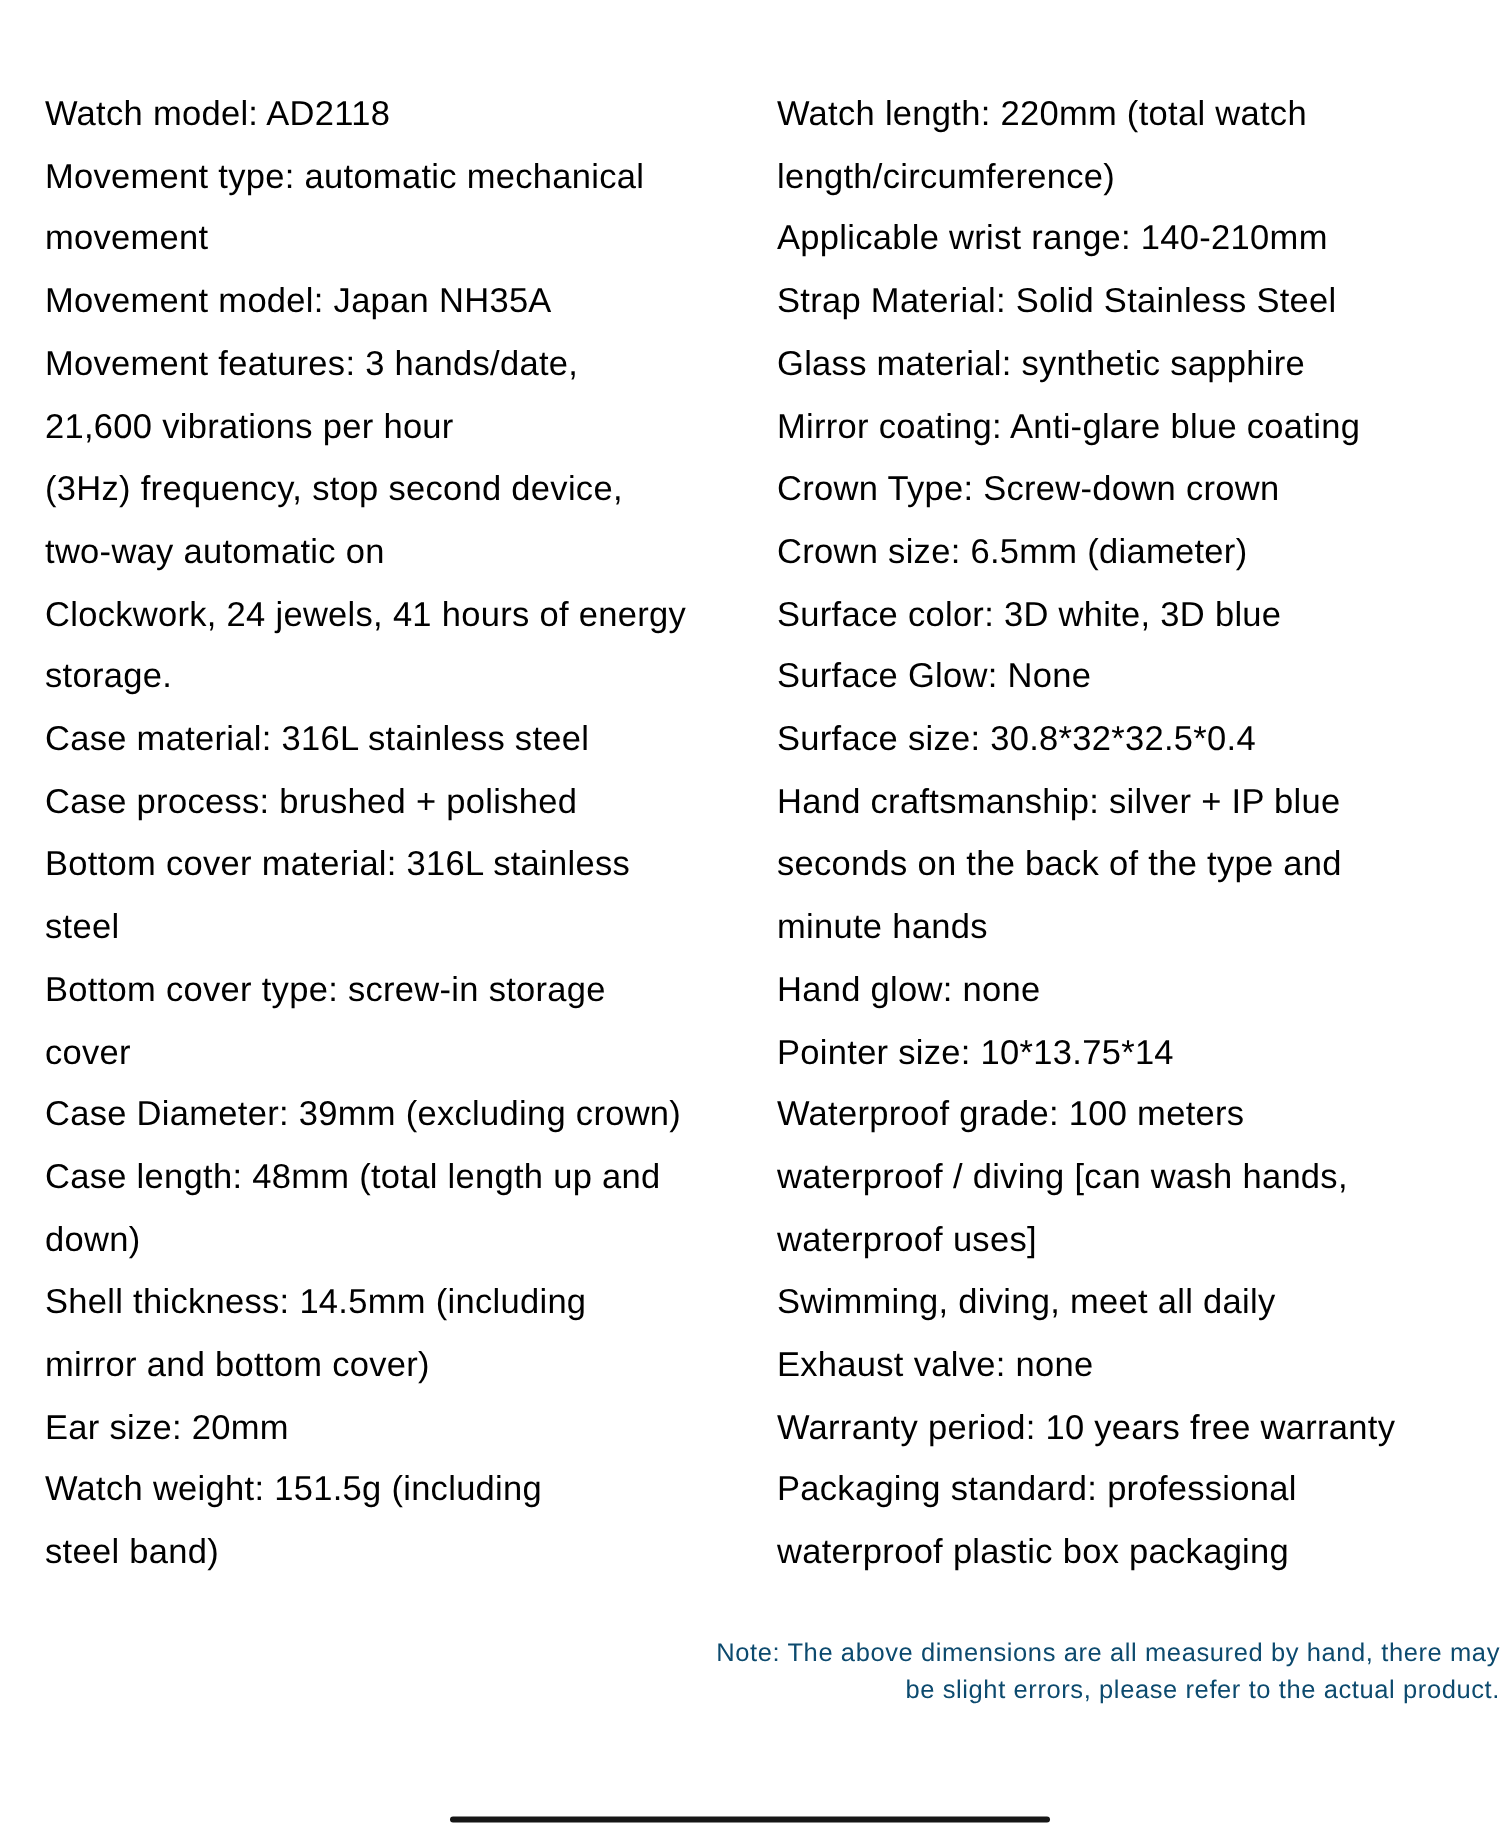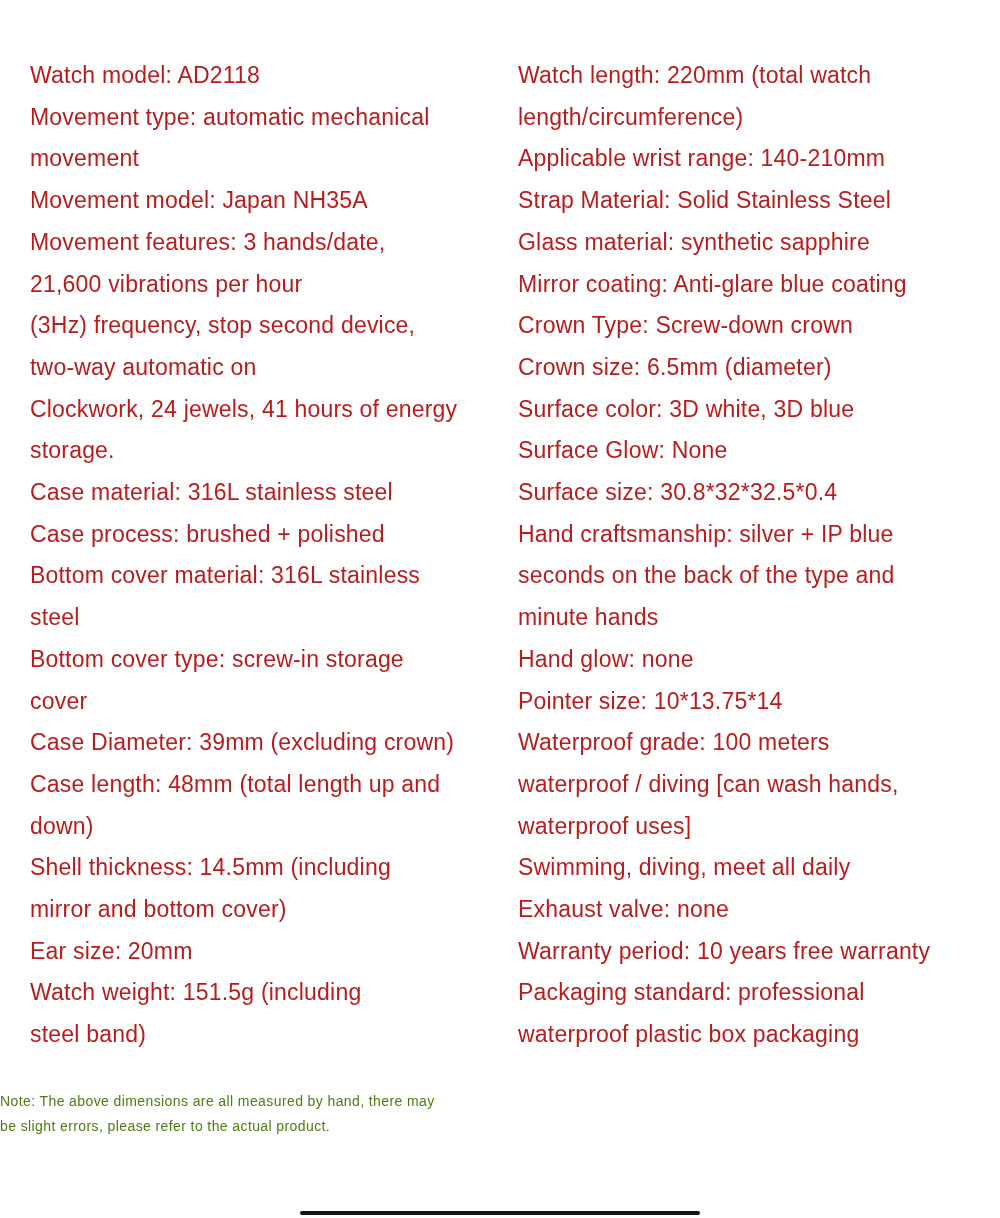--- a/index.html
+++ b/index.html
@@ -17,39 +17,39 @@
   }
   .columns {
     display: flex;
     padding: 55px 30px 0 30px;
     box-sizing: border-box;
   }
   .col {
     font-size: 23px;
     line-height: 41.7px;
     font-weight: 400;
-    color: #b91c1c;
+    color: #000000;
     letter-spacing: 0.2px;
   }
   .col-left {
     flex: 0 0 488px;
     width: 488px;
   }
   .col-right {
     flex: 1;
   }
   .spec-line {
     white-space: nowrap;
   }
   .note {
     margin-top: 33px;
-    text-align: left;
-    font-size: 14px;
+    text-align: right;
+    font-size: 17px;
     line-height: 25px;
-    color: #4d7c0f;
+    color: #0c4a6e;
     letter-spacing: 0.4px;
   }
   .home-indicator {
     position: absolute;
     left: 50%;
     transform: translateX(-50%);
     bottom: 3px;
     width: 400px;
     height: 4px;
     border-radius: 2px;

